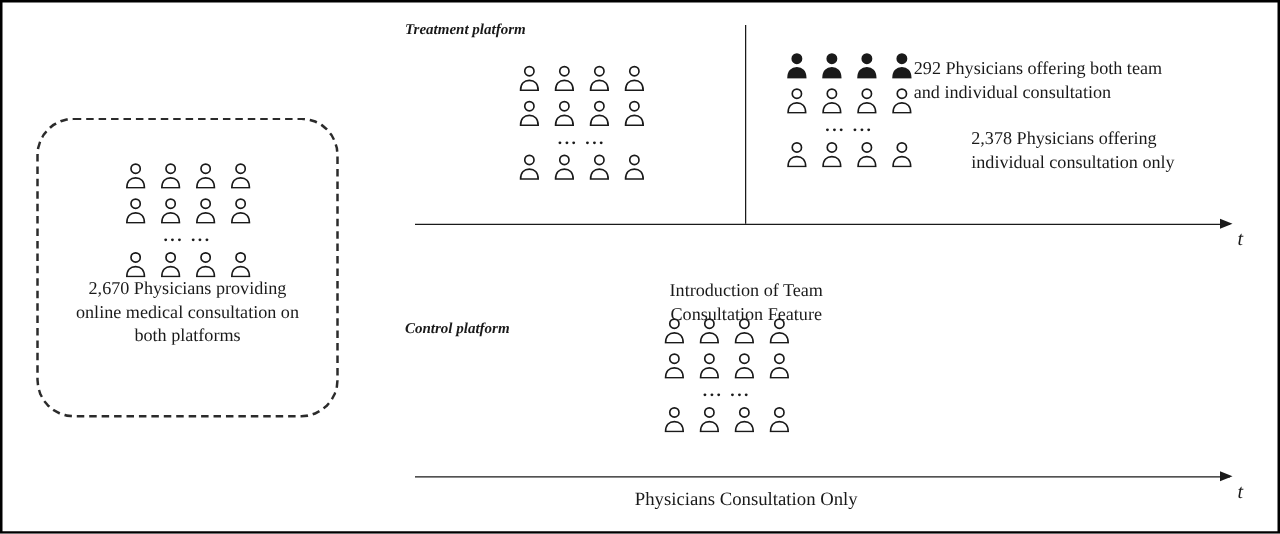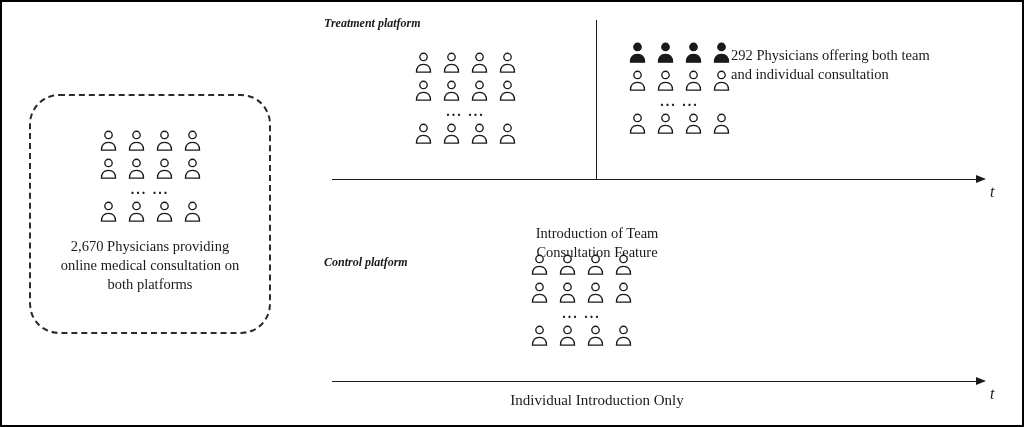--- a/index.html
+++ b/index.html
@@ -12,21 +12,21 @@
   .platform-title{font-weight:bold;font-style:italic;font-size:12px;}
   .note{font-size:14.5px;line-height:1.32;}
   .center{text-align:center;}
   .t-label{font-style:italic;font-size:16px;}
   
   .cohort-box{
     left:27px;top:92px;width:242px;height:240px;
     border:2px dashed #2b2b2b;border-radius:30px;box-sizing:border-box;
     display:flex;flex-direction:column;align-items:center;padding-top:34px;
   }
-  .cohort-caption{margin-top:15px;width:196px;}
+  .cohort-caption{margin-top:0;width:196px;}
   
   .icon-grid{display:flex;flex-direction:column;align-items:center;gap:7px;}
   .icon-row{display:flex;gap:9px;}
   .dots-row{font-size:14px;font-weight:bold;letter-spacing:2px;line-height:7px;height:8px;}
   .phys{width:19px;height:21px;display:inline-block;line-height:0;}
   
   .axis{height:0;border-top:1.6px solid #1a1a1a;}
   .axis::after{
     content:"";position:absolute;right:-2px;top:-5.4px;width:0;height:0;
     border-left:10px solid #1a1a1a;border-top:4.5px solid transparent;border-bottom:4.5px solid transparent;
@@ -213,20 +213,21 @@
             <path d="M2.6 21.2 C2.6 15.6 5.8 12.9 10 12.9 C14.2 12.9 17.4 15.6 17.4 21.2 Z" fill="#ffffff" stroke="#1a1a1a" stroke-width="1.4"></path>
           </svg></span>
         <span class="phys"><svg viewBox="0 0 20 22" width="19" height="21">
             <circle cx="10" cy="5.2" r="3.9" fill="#ffffff" stroke="#1a1a1a" stroke-width="1.4"></circle>
             <path d="M2.6 21.2 C2.6 15.6 5.8 12.9 10 12.9 C14.2 12.9 17.4 15.6 17.4 21.2 Z" fill="#ffffff" stroke="#1a1a1a" stroke-width="1.4"></path>
           </svg></span>
       </div>
     </div>
 
   <div class="abs note" style="left:729px;top:44px;width:205px;">292 Physicians offering both team and individual consultation</div>
+  <div class="abs note" style="left:775px;top:100px;width:205px;">2,378 Physicians offering individual consultation only</div>
 
   <div class="abs axis" style="left:330px;top:177px;width:652px;"></div>
   <div class="abs t-label" style="left:988px;top:181px;">t</div>
 
   <div class="abs note center" style="left:495px;top:185px;width:200px;margin-top:37px;">Introduction of Team Consultation Feature</div>
 
   <div class="abs platform-title" style="left:322px;top:253px;">Control platform</div>
 
   <div class="abs icon-grid" style="left:528px;top:252px;">
       <div class="icon-row">
@@ -282,15 +283,15 @@
         <span class="phys"><svg viewBox="0 0 20 22" width="19" height="21">
             <circle cx="10" cy="5.2" r="3.9" fill="#ffffff" stroke="#1a1a1a" stroke-width="1.4"></circle>
             <path d="M2.6 21.2 C2.6 15.6 5.8 12.9 10 12.9 C14.2 12.9 17.4 15.6 17.4 21.2 Z" fill="#ffffff" stroke="#1a1a1a" stroke-width="1.4"></path>
           </svg></span>
       </div>
     </div>
 
   <div class="abs axis" style="left:330px;top:379px;width:652px;"></div>
   <div class="abs t-label" style="left:988px;top:383px;">t</div>
 
-  <div class="abs note center" style="left:465px;top:389px;width:260px;font-size:15px;">Individual Introduction Only</div>
+  <div class="abs note center" style="left:465px;top:389px;width:260px;font-size:15px;">Physicians Consultation Only</div>
 
 </div>
 
 </body></html>

